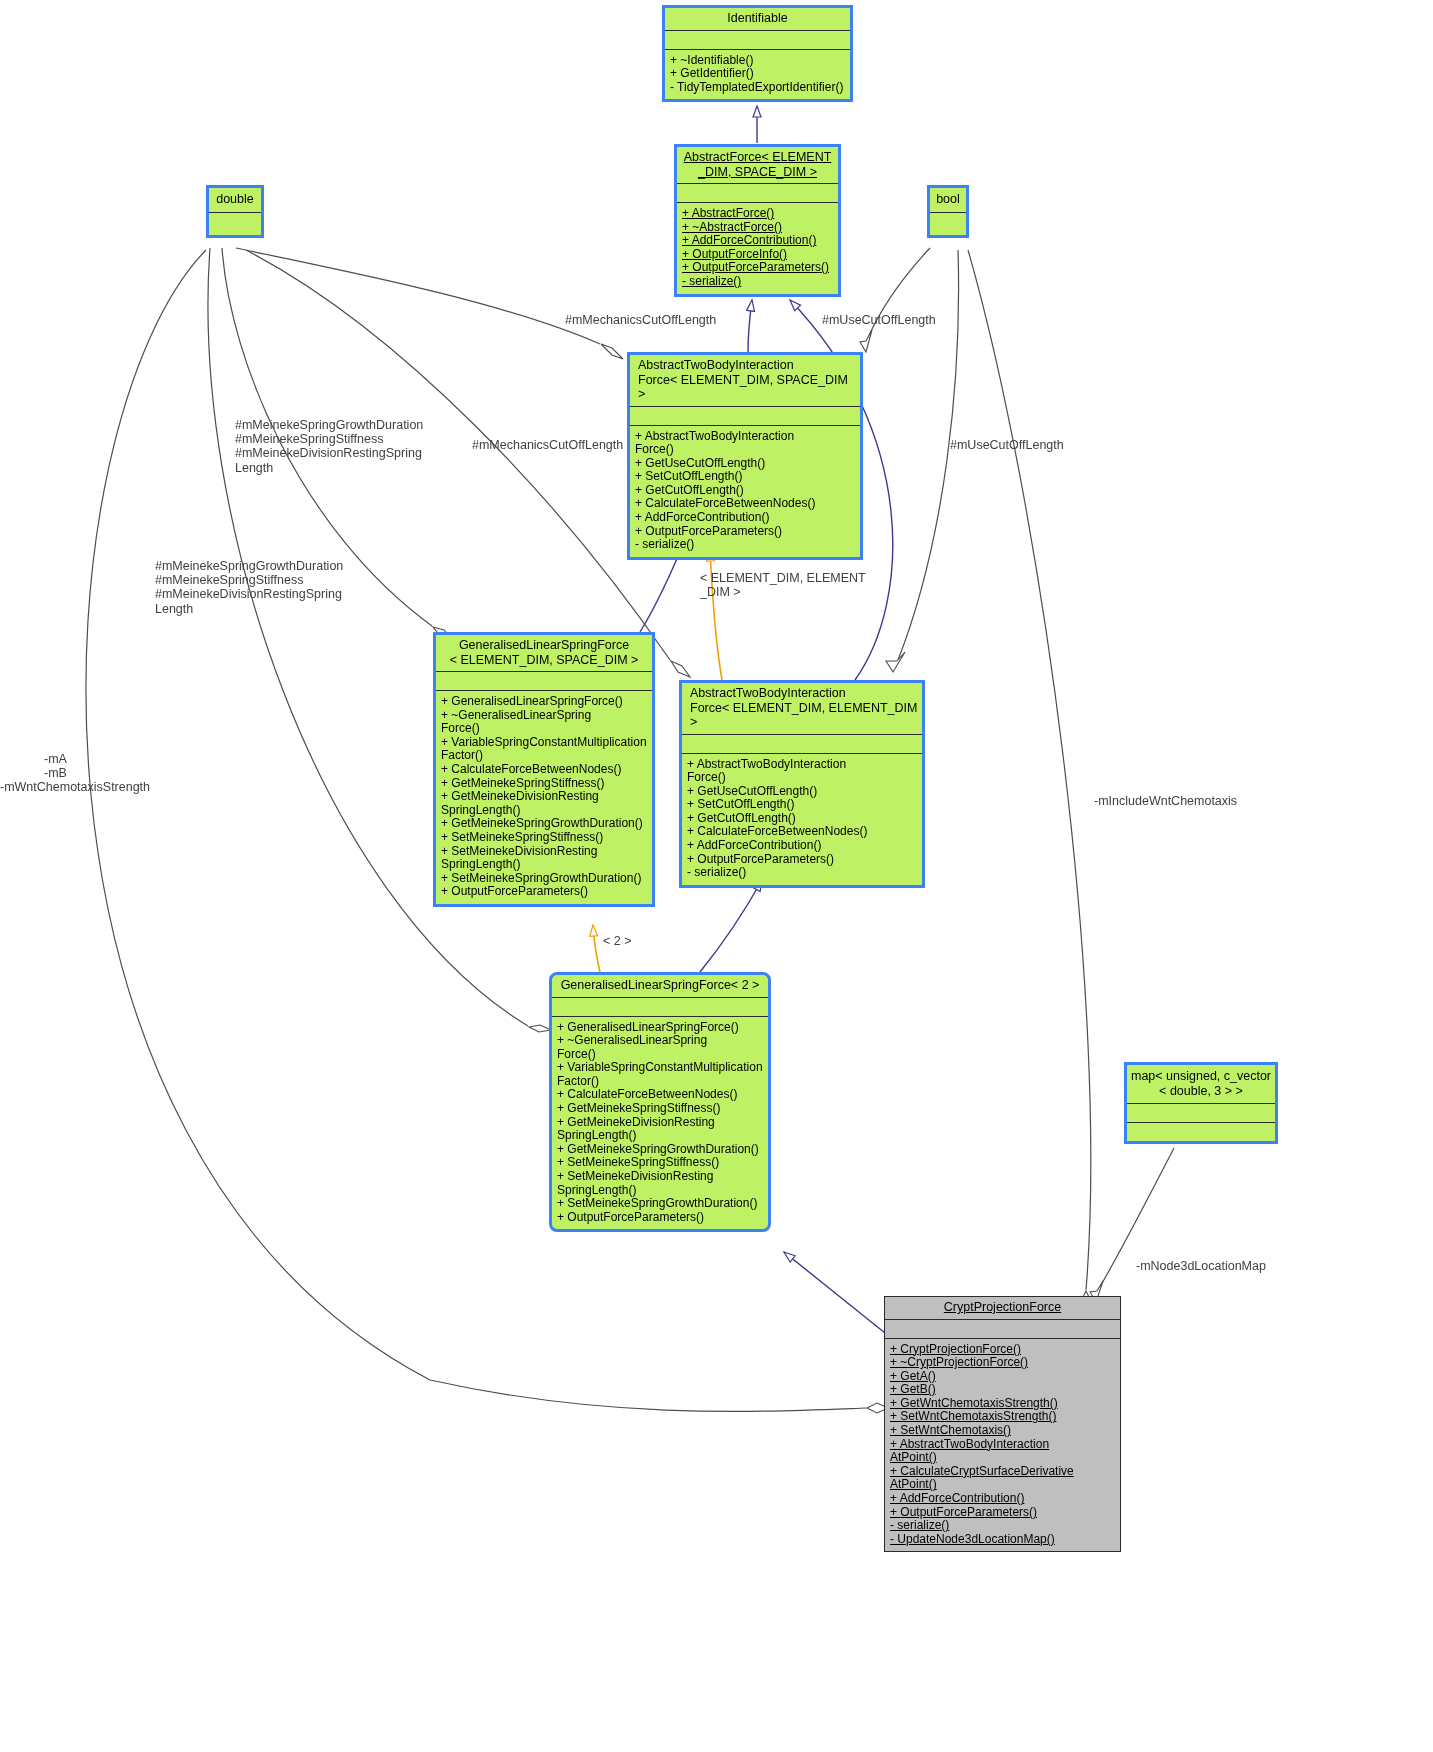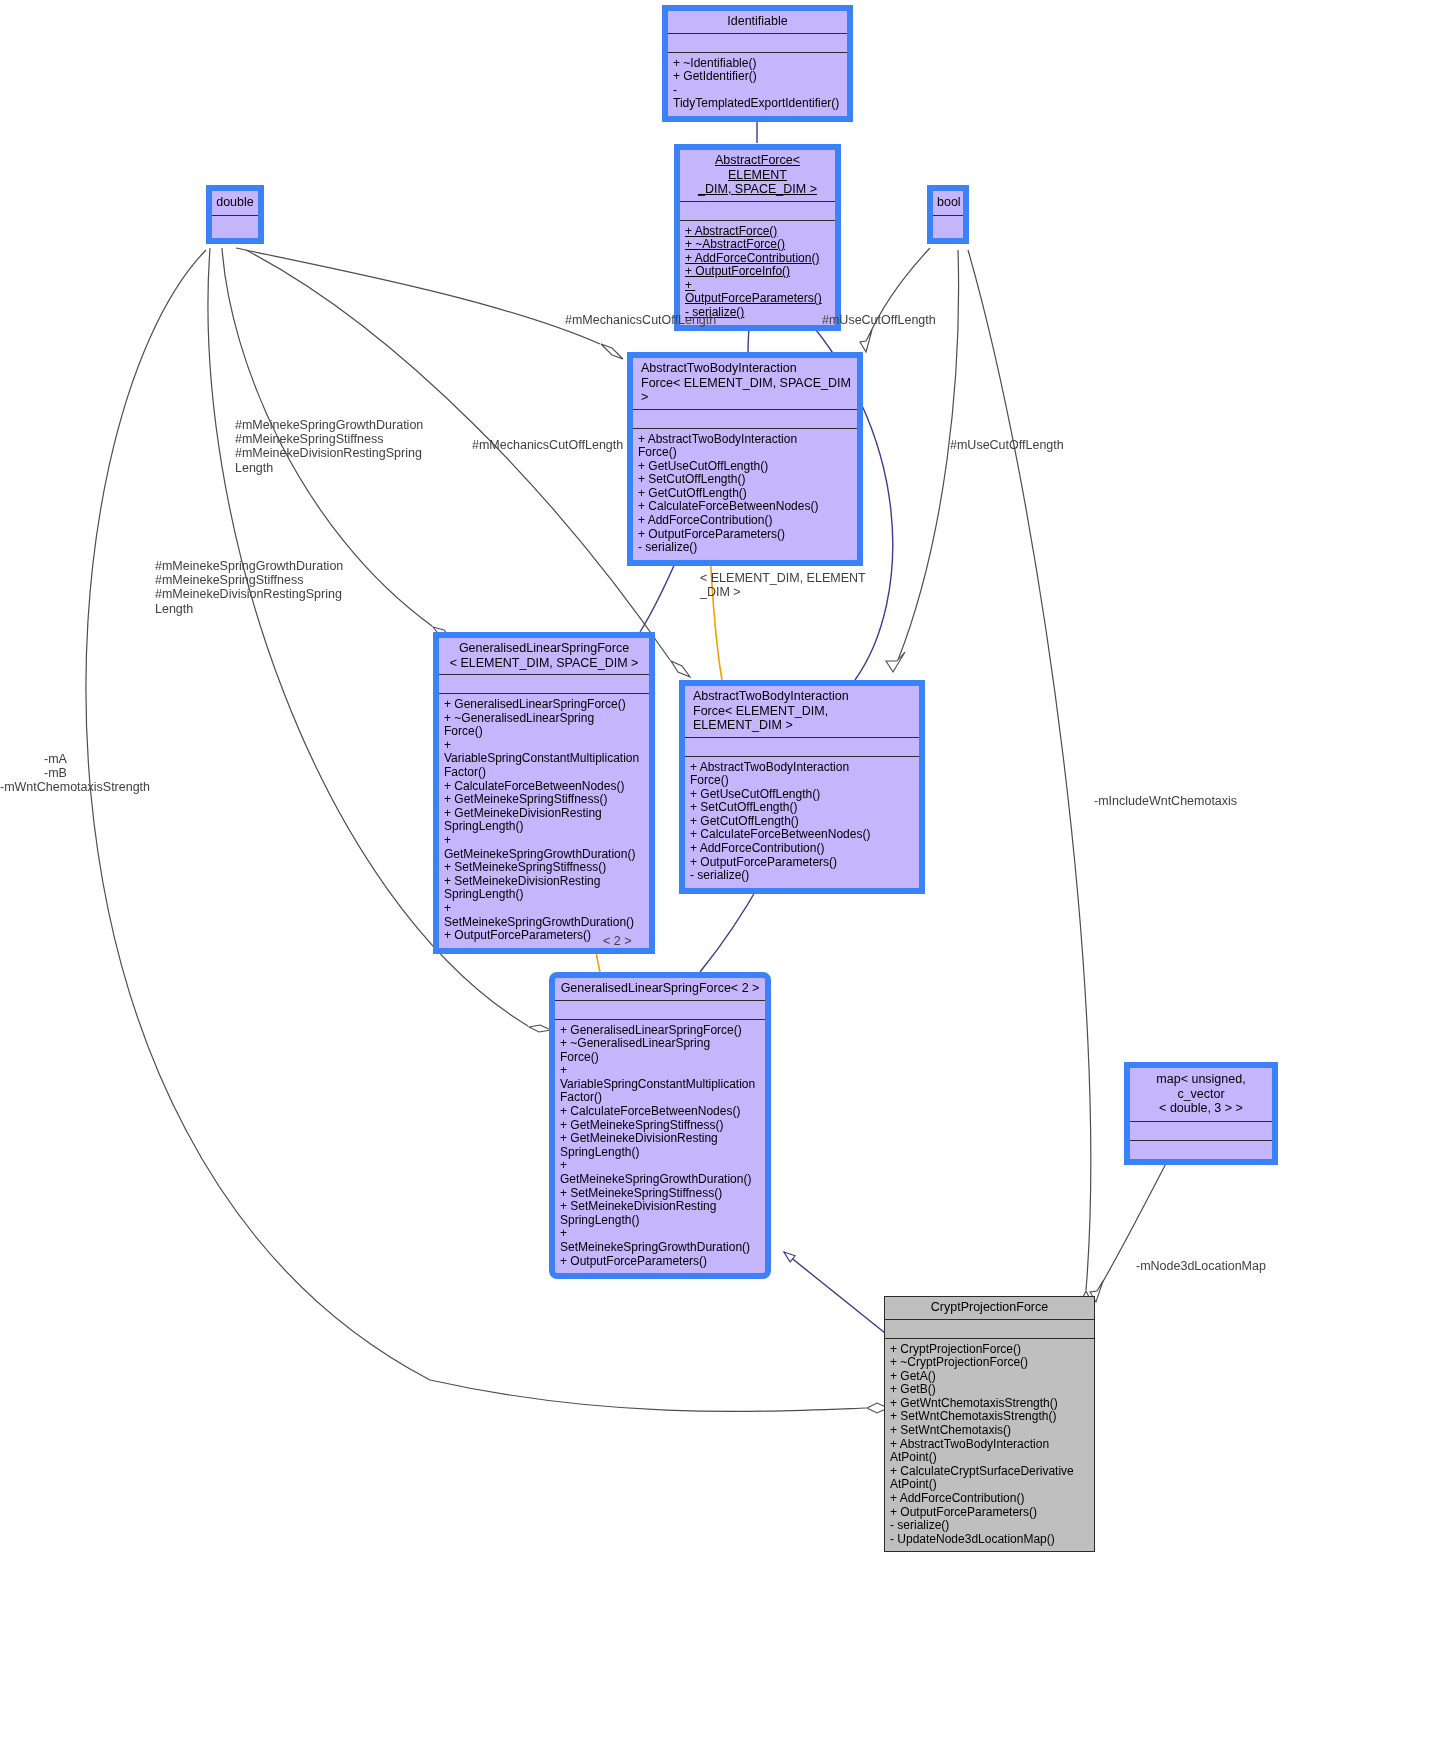--- a/index.html
+++ b/index.html
@@ -1,22 +1,22 @@
 <!DOCTYPE html>
 <html><head>
 <meta charset="utf-8">
 <style>
   html,body{margin:0;padding:0;background:#ffffff;}
   body{width:1433px;height:1752px;position:relative;
        font-family:"Liberation Sans","DejaVu Sans",sans-serif;}
   #canvas{position:absolute;left:0;top:0;width:1433px;height:1752px;}
   svg.edges{position:absolute;left:0;top:0;width:1433px;height:1752px;overflow:visible;}
 
-  .node{position:absolute;box-sizing:border-box;background:#c4b5fd;
-        border:6px solid #3b82f6;}
+  .node{position:absolute;box-sizing:border-box;background:#bef264;
+        border:3px solid #3b82f6;}
   .node.filled{background:#bfbfbf;border:1px solid #2b2b2b;}
   .node .title{text-align:center;padding:3px 4px 4px 4px;
         font-size:12.5px;line-height:14.5px;color:#000;white-space:pre-line;}
   .node .sep{border-top:1px solid #2b2b2b;}
   .node .attrs{min-height:18px;}
   .node .ops{padding:4px 5px 5px 5px;font-size:12px;line-height:13.6px;color:#000;}
   .node .ops div{white-space:pre-wrap;}
 
   .small-node .title{padding:4px 4px 5px 4px;}
   .small-node .attrs{height:22px;}
@@ -232,21 +232,21 @@
     </div>
   </div>
 
   <div class="node small-node" style="left:1124px;top:1062px;width:154px;">
     <div class="title">map&lt; unsigned, c_vector
 &lt; double, 3 &gt; &gt;</div>
     <div class="sep attrs" style="height:18px;"></div>
     <div class="sep" style="height:18px;"></div>
   </div>
 
-  <div class="node filled" style="left:884px;top:1296px;width:211px;">
+  <div class="node filled" style="left:884px;top:1296px;width:237px;text-decoration:underline;">
     <div class="title">CryptProjectionForce</div>
     <div class="sep attrs"></div>
     <div class="sep ops">
       <div>+ CryptProjectionForce()</div>
       <div>+ ~CryptProjectionForce()</div>
       <div>+ GetA()</div>
       <div>+ GetB()</div>
       <div>+ GetWntChemotaxisStrength()</div>
       <div>+ SetWntChemotaxisStrength()</div>
       <div>+ SetWntChemotaxis()</div>

